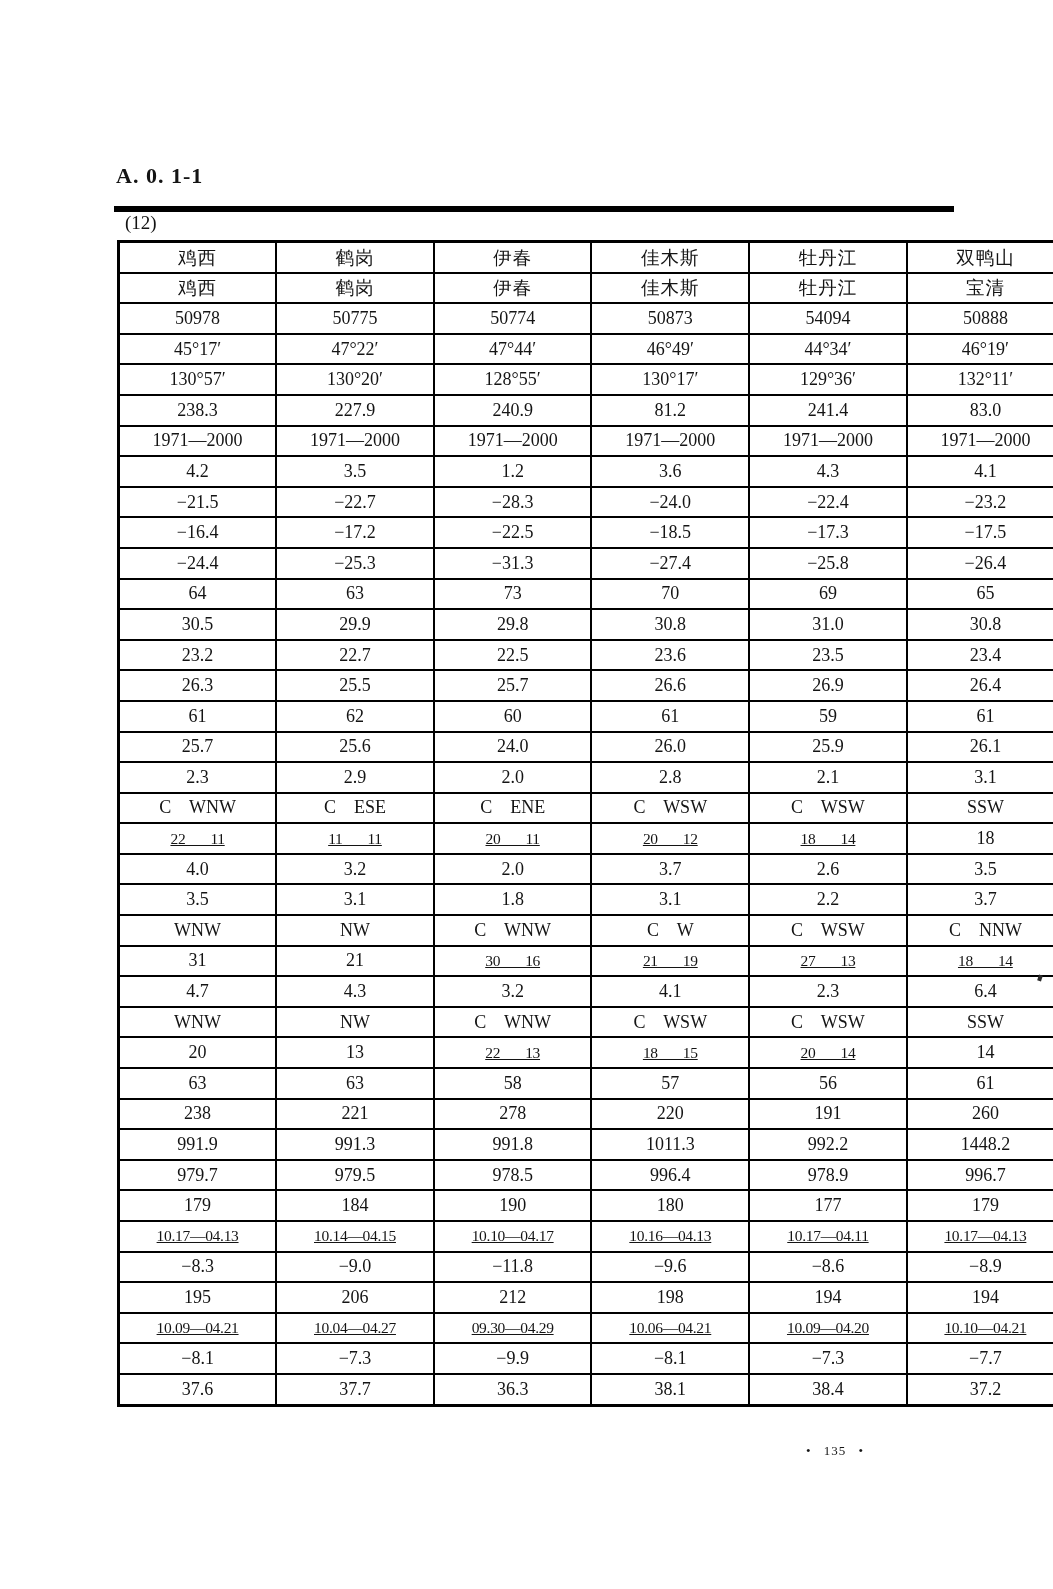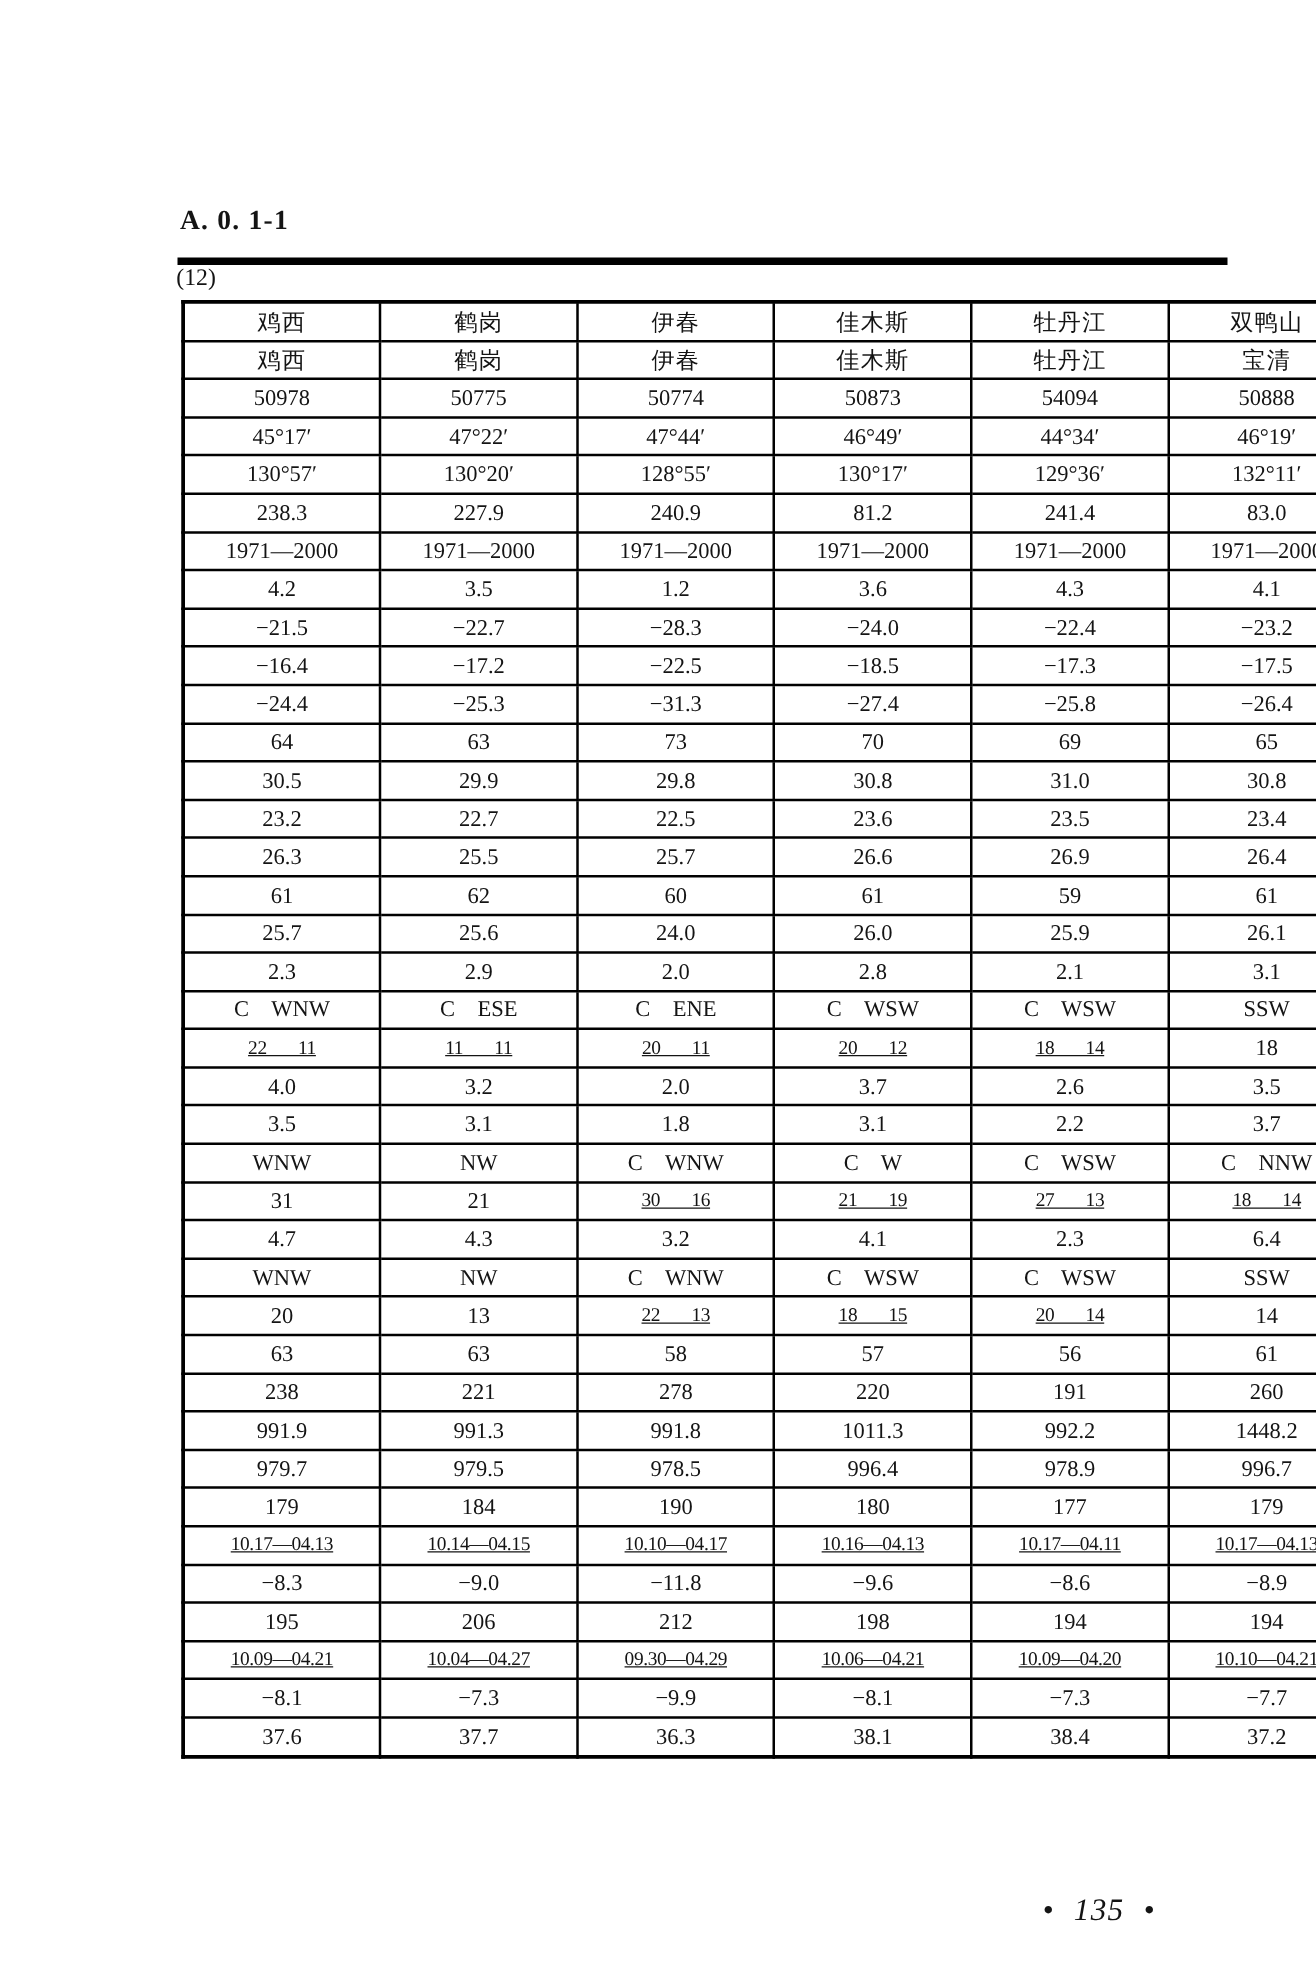--- a/index.html
+++ b/index.html
@@ -4,32 +4,32 @@
 <style>
   html, body { margin: 0; padding: 0; }
   body {
     width: 1053px; height: 1589px;
     background: #ffffff;
     font-family: "Liberation Serif", "DejaVu Serif", serif;
     color: #141414;
     position: relative;
     overflow: hidden;
   }
-  .page { position: absolute; inset: 0; margin-left: 28px; }
+  .page { position: absolute; inset: 0; }
 
   .heading {
     position: absolute; left: 116px; top: 163px;
     font-size: 22px; font-weight: 700; letter-spacing: 1px;
   }
   .toprule {
     position: absolute; left: 114px; top: 206px;
     width: 840px; height: 6px; background: #000;
   }
   .subnum {
-    position: absolute; left: 113px; top: 212px;
+    position: absolute; left: 125px; top: 212px;
     font-size: 19px;
   }
 
   table.climate {
     position: absolute; left: 117px; top: 240px;
     width: 949px;
     border-collapse: collapse;
     table-layout: fixed;
     border: 3px solid #000;
   }
@@ -48,22 +48,22 @@
     font-size: 18.5px;
     letter-spacing: 1px;
   }
   table.climate td.long {
     font-size: 15.5px;
     letter-spacing: -0.3px;
     text-decoration: underline;
   }
 
   .pageno {
-    position: absolute; left: 806px; top: 1515px;
-    font-size: 25px; word-spacing: 8px; letter-spacing: 1px; font-style: italic;
+    position: absolute; left: 806px; top: 1443px;
+    font-size: 13px; word-spacing: 8px; letter-spacing: 1px;
   }
   .stray {
     position: absolute; left: 1038px; top: 975px;
     width: 4px; height: 6px; background: #2a2a2a;
     transform: rotate(18deg);
   }
 </style>
 </head>
 <body>
 

